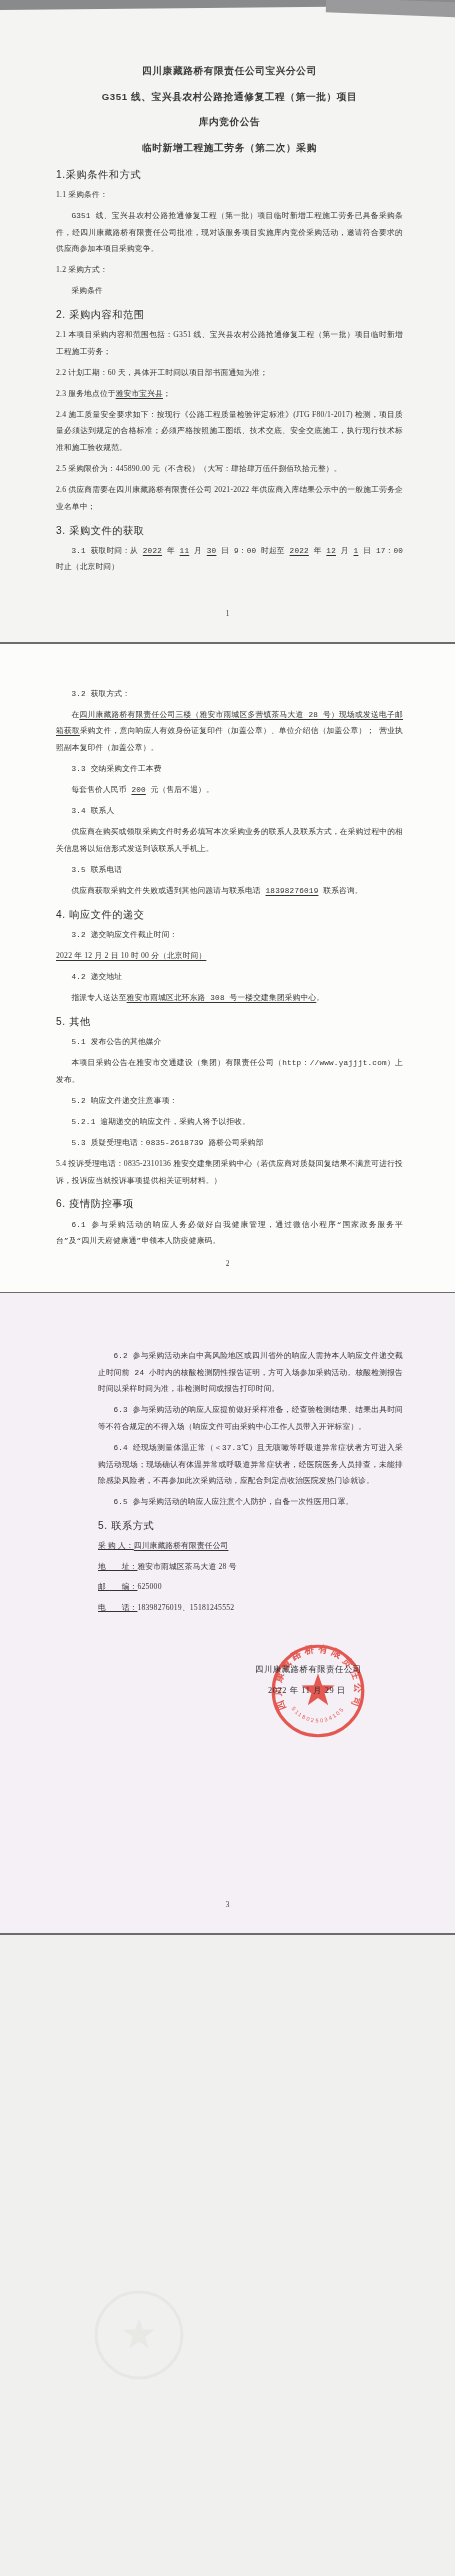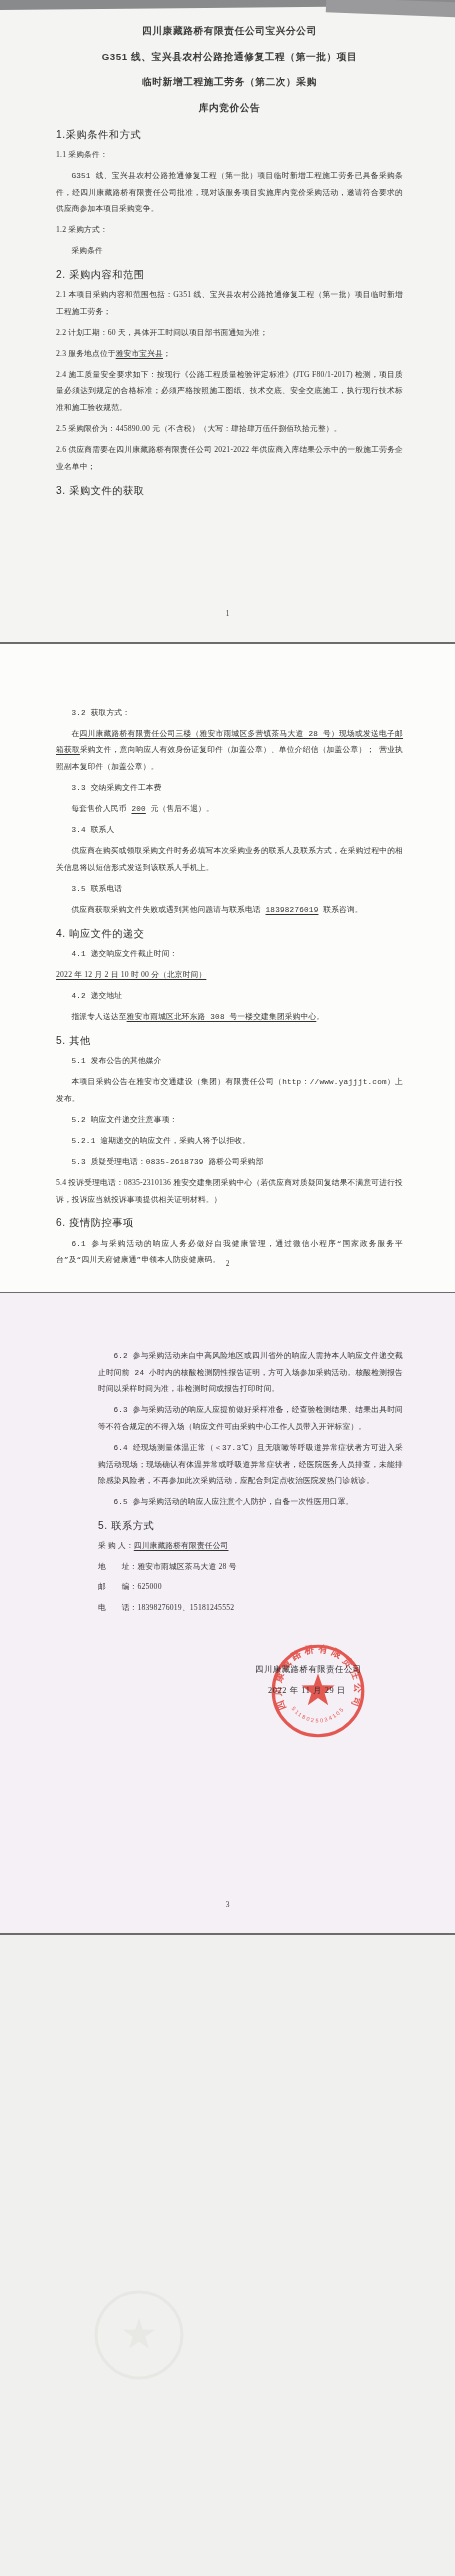--- a/index.html
+++ b/index.html
@@ -28,21 +28,21 @@
     transform-origin:left center;
   }
   .scan-edge2{
     position:absolute;top:0;right:-8px;width:137px;height:15px;
     background:#9a9a9c;
     transform:rotate(2.2deg);
   }
 
   .doc{position:relative;padding:0 52px 0 56px;}
 
-  .title-block{padding-top:24px;text-align:center;}
+  .title-block{padding-top:64px;text-align:center;}
   .title-line{
     font-family:"Liberation Sans","DejaVu Sans",sans-serif;
     font-weight:bold;font-size:9.7px;line-height:13.7px;
     letter-spacing:0.6px;color:#3b3b3b;
     margin:0 0 12px 0;
   }
   .heading{
     font-family:"Liberation Sans","DejaVu Sans",sans-serif;
     font-weight:normal;font-size:10.2px;line-height:15px;
     color:#2e2e2e;margin:7.4px 0 5.1px 0;letter-spacing:0.6px;
@@ -51,21 +51,21 @@
     font-size:7.7px;line-height:16.5px;margin:0 0 4.6px 0;
     text-align:justify;letter-spacing:0.2px;
   }
   .indent{text-indent:2em;font-family:Liberation Mono, monospace;}
   .u{text-decoration:underline;text-underline-offset:1.7px;}
   .page-no{
     position:absolute;left:0;right:0;bottom:24px;
     text-align:center;font-size:7.4px;color:#3a3a3a;
   }
   .contact-line{font-size:7.7px;line-height:16.5px;margin:0 0 4px 0;letter-spacing:0.2px;}
-  .contact-line .lbl{letter-spacing:0.2px;}
+  .contact-line .lbl{letter-spacing:0.2px;text-decoration:underline;}
 
   .signoff-company{
     position:absolute;left:255px;top:371px;
     font-size:8.3px;letter-spacing:0.6px;color:#2f2f2f;z-index:3;white-space:nowrap;
   }
   .signoff-date{
     position:absolute;left:268px;top:392px;
     font-size:8.3px;letter-spacing:0.6px;color:#2f2f2f;z-index:3;white-space:nowrap;
   }
   .stamp{
@@ -80,54 +80,55 @@
 </head>
 <body>
 
 <div class="page" id="page1">
   <div class="scan-edge"></div>
   <div class="scan-edge2"></div>
   <div class="doc">
     <div class="title-block">
       <div class="title-line">四川康藏路桥有限责任公司宝兴分公司</div>
       <div class="title-line">G351 线、宝兴县农村公路抢通修复工程（第一批）项目</div>
+      <div class="title-line">库内竞价公告</div>
       <div class="title-line">临时新增工程施工劳务（第二次）采购</div>
-      <div class="title-line">库内竞价公告</div>
     </div>
     <div class="heading">1.采购条件和方式</div>
     <p class="para">1.1 采购条件：</p>
     <p class="para indent">G351 线、宝兴县农村公路抢通修复工程（第一批）项目临时新增工程施工劳务已具备采购条件，经四川康藏路桥有限责任公司批准，现对该服务项目实施库内竞价采购活动，邀请符合要求的供应商参加本项目采购竞争。</p>
     <p class="para">1.2 采购方式：</p>
     <p class="para indent">采购条件</p>
     <div class="heading">2. 采购内容和范围</div>
     <p class="para">2.1 本项目采购内容和范围包括：G351 线、宝兴县农村公路抢通修复工程（第一批）项目临时新增工程施工劳务；</p>
     <p class="para">2.2 计划工期：60 天，具体开工时间以项目部书面通知为准；</p>
     <p class="para"><span>2.3 服务地点位于</span><span class="u">雅安市宝兴县</span><span>；</span></p>
     <p class="para">2.4 施工质量安全要求如下：按现行《公路工程质量检验评定标准》(JTG F80/1-2017) 检测，项目质量必须达到规定的合格标准；必须严格按照施工图纸、技术交底、安全交底施工，执行现行技术标准和施工验收规范。</p>
     <p class="para">2.5 采购限价为：445890.00 元（不含税）（大写：肆拾肆万伍仟捌佰玖拾元整）。</p>
     <p class="para">2.6 供应商需要在四川康藏路桥有限责任公司 2021-2022 年供应商入库结果公示中的一般施工劳务企业名单中；</p>
     <div class="heading">3. 采购文件的获取</div>
+    <p class="para indent"><span>3.1 获取时间：从 </span><span class="u">2022</span><span> 年 </span><span class="u">11</span><span> 月 </span><span class="u">30</span><span> 日 9：00 时起至 </span><span class="u">2022</span><span> 年 </span><span class="u">12</span><span> 月 </span><span class="u">1</span><span> 日 17：00 时止（北京时间）</span></p>
   </div>
   <div class="page-no">1</div>
 </div>
 
 <div class="page-sep"></div>
 
 <div class="page" id="page2">
-  <div class="doc" style="padding-top:61px;">
+  <div class="doc" style="padding-top:42px;">
     <p class="para indent">3.2 获取方式：</p>
     <p class="para indent"><span>在</span><span class="u">四川康藏路桥有限责任公司三楼（雅安市雨城区多营镇茶马大道 28 号）现场或发送电子邮箱获取</span><span>采购文件，意向响应人有效身份证复印件（加盖公章）、单位介绍信（加盖公章）； 营业执照副本复印件（加盖公章）。</span></p>
     <p class="para indent">3.3 交纳采购文件工本费</p>
     <p class="para indent"><span>每套售价人民币 </span><span class="u">200</span><span> 元（售后不退）。</span></p>
     <p class="para indent">3.4 联系人</p>
     <p class="para indent">供应商在购买或领取采购文件时务必填写本次采购业务的联系人及联系方式，在采购过程中的相关信息将以短信形式发送到该联系人手机上。</p>
     <p class="para indent">3.5 联系电话</p>
     <p class="para indent"><span>供应商获取采购文件失败或遇到其他问题请与联系电话 </span><span class="u">18398276019</span><span> 联系咨询。</span></p>
     <div class="heading">4. 响应文件的递交</div>
-    <p class="para indent">4.1 递交响应文件截止时间：</p>
+    <p class="para indent">3.2 递交响应文件截止时间：</p>
     <p class="para"><span class="u">2022 年 12 月 2 日 10 时 00 分（北京时间）</span></p>
     <p class="para indent">4.2 递交地址</p>
     <p class="para indent"><span>指派专人送达至</span><span class="u">雅安市雨城区北环东路 308 号一楼交建集团采购中心</span><span>。</span></p>
     <div class="heading">5. 其他</div>
     <p class="para indent">5.1 发布公告的其他媒介</p>
     <p class="para indent">本项目采购公告在雅安市交通建设（集团）有限责任公司（http：//www.yajjjt.com）上发布。</p>
     <p class="para indent">5.2 响应文件递交注意事项：</p>
     <p class="para indent">5.2.1 逾期递交的响应文件，采购人将予以拒收。</p>
     <p class="para indent">5.3 质疑受理电话：0835-2618739 路桥公司采购部</p>
     <p class="para">5.4 投诉受理电话：0835-2310136 雅安交建集团采购中心（若供应商对质疑回复结果不满意可进行投诉，投诉应当就投诉事项提供相关证明材料。）</p>

